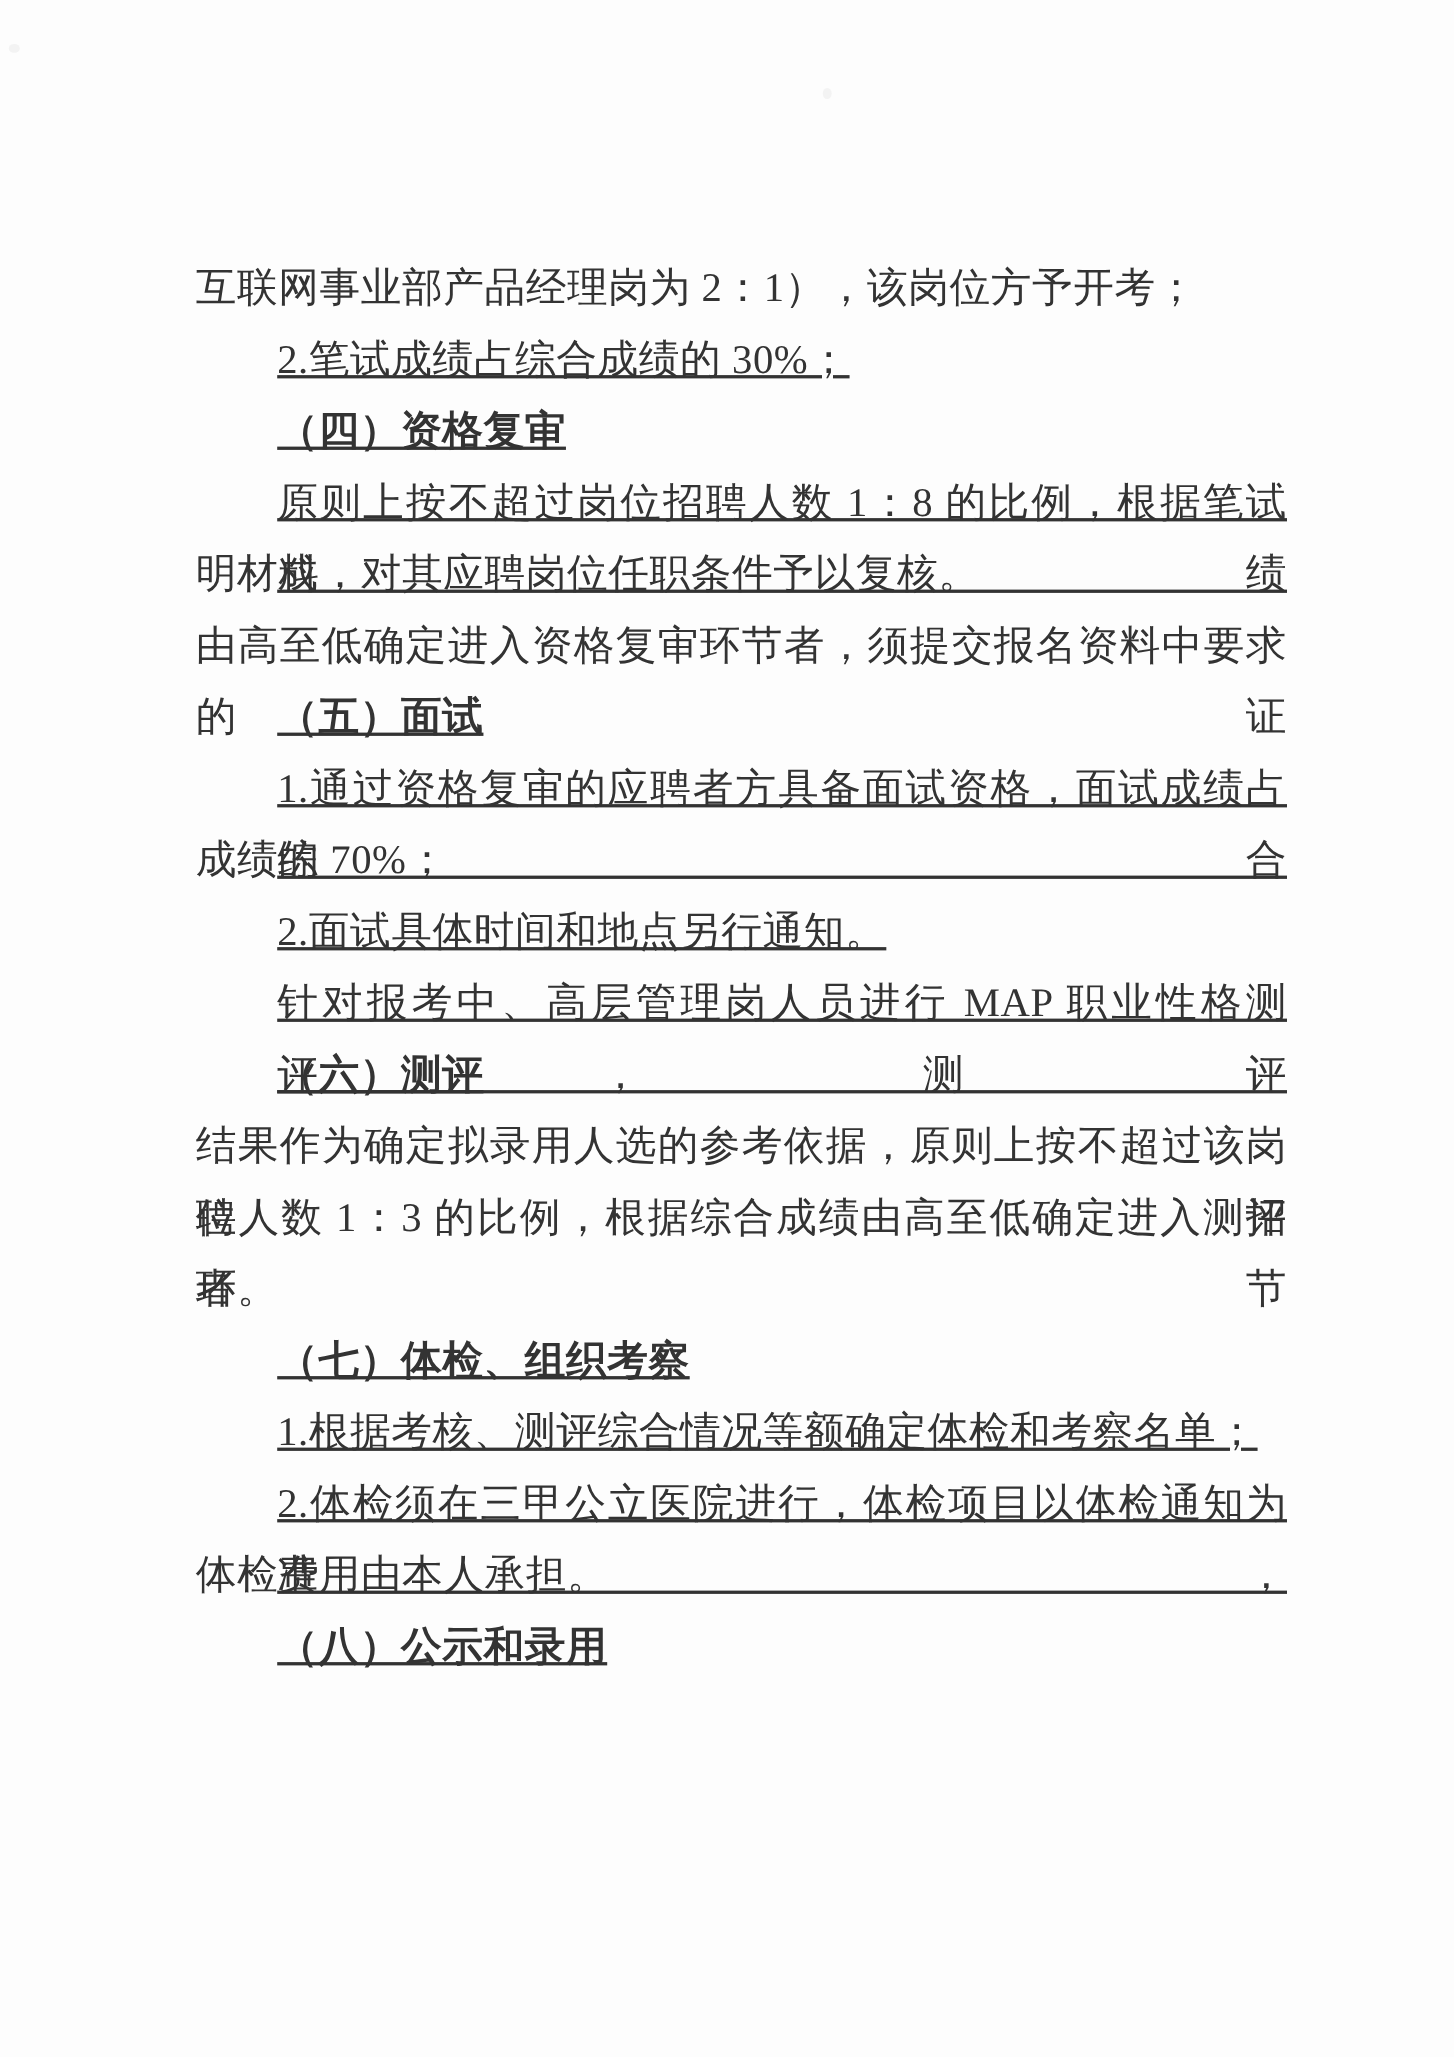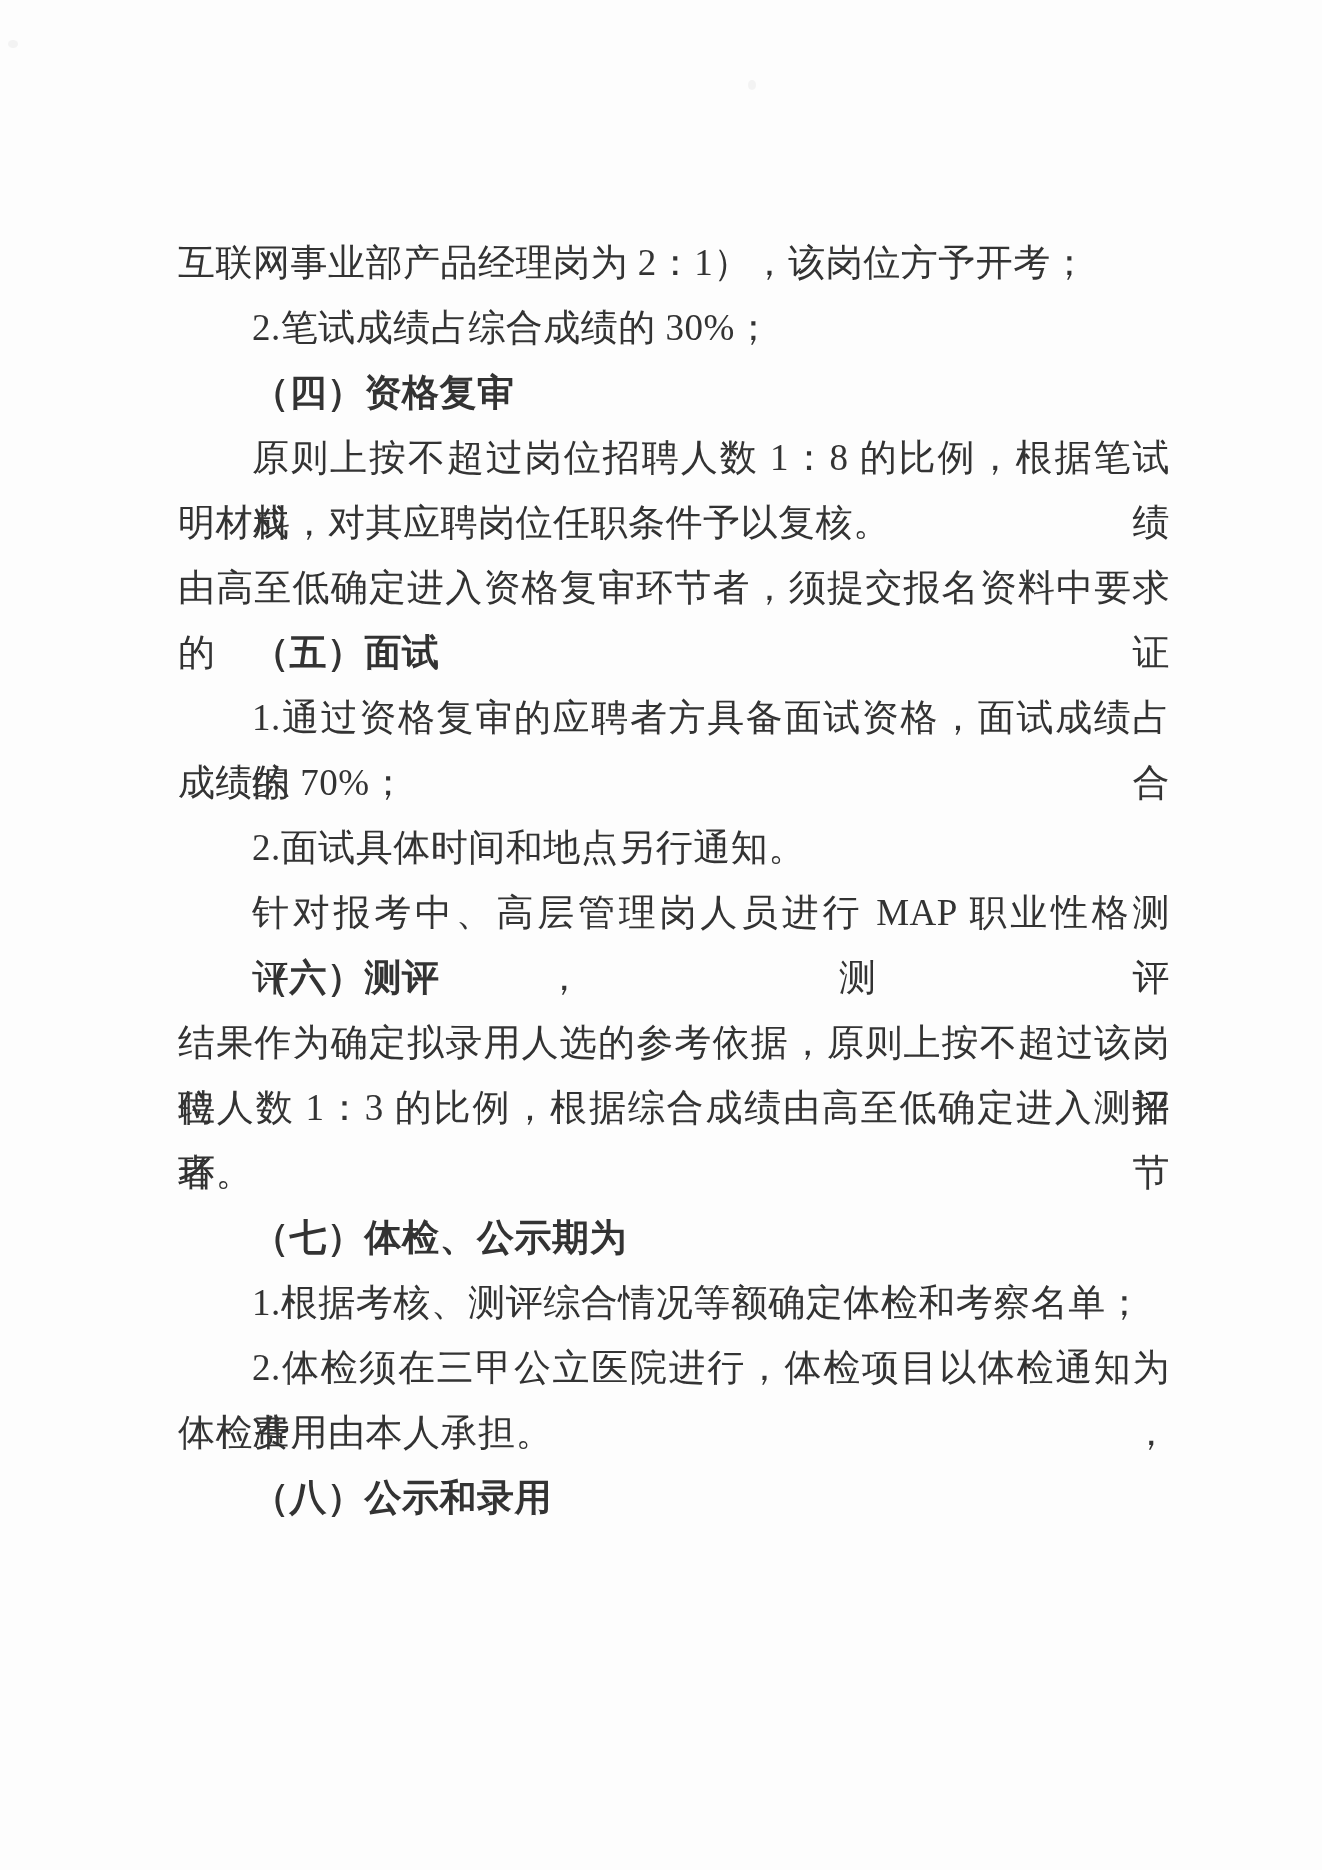--- a/index.html
+++ b/index.html
@@ -36,20 +36,21 @@
   }
   .line {
     height: 65px;
     line-height: 65px;
     font-size: 37px;
     letter-spacing: 0.5px;
     white-space: nowrap;
   }
   .line.indent {
     padding-left: 74px;
+    text-decoration: underline;
   }
   .line.fill {
     white-space: normal;
     text-align: justify;
     text-align-last: justify;
   }
   .line.heading {
     font-weight: 700;
   }
 </style>
@@ -68,19 +69,19 @@
       <div class="line fill">由高至低确定进入资格复审环节者，须提交报名资料中要求的证</div>
       <div class="line indent heading">（五）面试</div>
       <div class="line indent fill">1.通过资格复审的应聘者方具备面试资格，面试成绩占综合</div>
       <div class="line">成绩的 70%；</div>
       <div class="line indent">2.面试具体时间和地点另行通知。</div>
       <div class="line indent fill">针对报考中、高层管理岗人员进行 MAP 职业性格测评，测评</div>
       <div class="line indent heading">（六）测评</div>
       <div class="line fill">结果作为确定拟录用人选的参考依据，原则上按不超过该岗位招</div>
       <div class="line fill">聘人数 1：3 的比例，根据综合成绩由高至低确定进入测评环节</div>
       <div class="line">者。</div>
-      <div class="line indent heading">（七）体检、公示期为</div>
+      <div class="line indent heading">（七）体检、组织考察</div>
       <div class="line indent">1.根据考核、测评综合情况等额确定体检和考察名单；</div>
       <div class="line indent fill">2.体检须在三甲公立医院进行，体检项目以体检通知为准，</div>
       <div class="line">体检费用由本人承担。</div>
       <div class="line indent heading">（八）公示和录用</div>
     </div>
 </div>
 
 </body></html>

